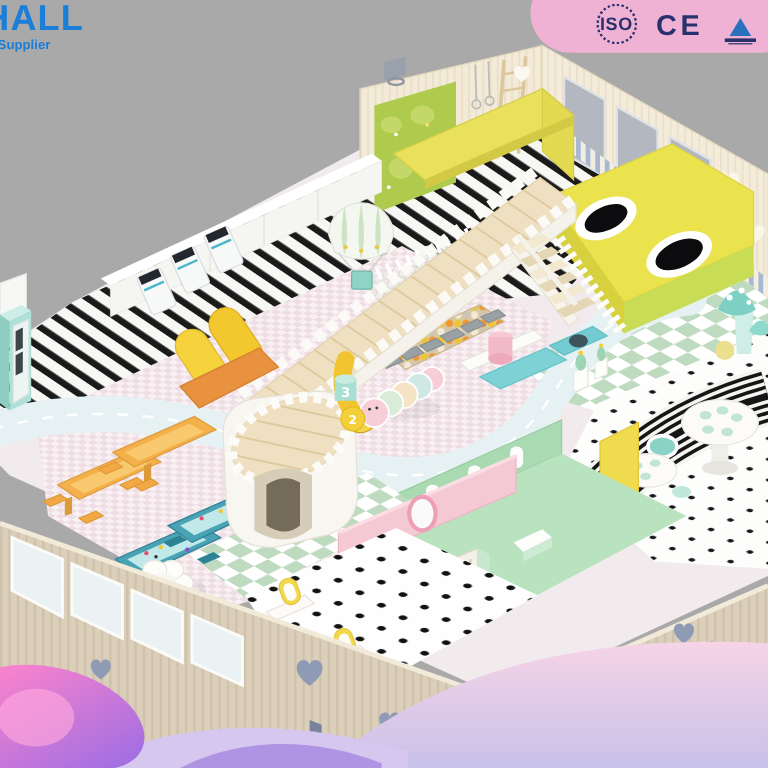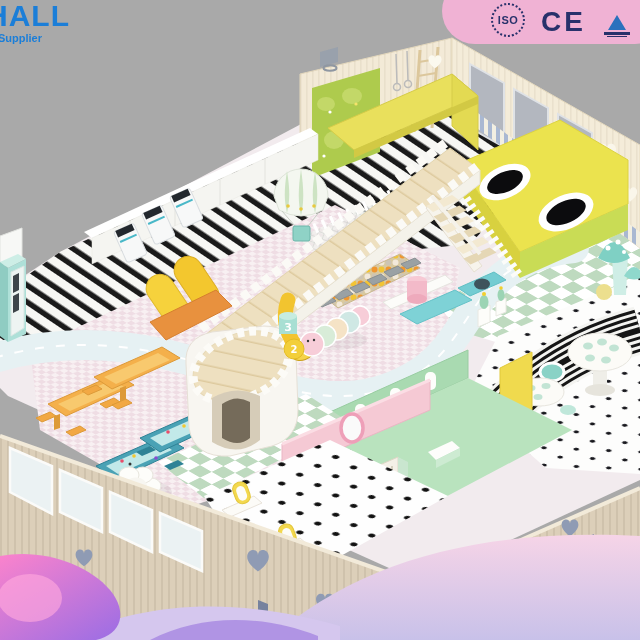--- a/index.html
+++ b/index.html
@@ -1,22 +1,22 @@
 <!DOCTYPE html>
 <html><head>
 <meta charset="utf-8">
 <style>
   html,body{margin:0;padding:0;background:#666;}
   .canvas{position:relative;width:640px;height:640px;overflow:hidden;background:#a9a9a9;font-family:"Liberation Sans",sans-serif;}
   svg{position:absolute;left:0;top:0;}
   svg text{font-family:"DejaVu Sans",sans-serif;}
   .cert-band{position:absolute;top:-22px;right:-28px;width:226px;height:66px;background:#f0b2d4;border-radius:34px;display:flex;align-items:flex-end;justify-content:flex-end;gap:16px;padding:0 36px 7px 0;box-sizing:border-box;}
   .iso{width:30px;height:30px;border:2px dotted #28316b;border-radius:50%;display:flex;align-items:center;justify-content:center;flex:none;}
-  .iso span{font-size:11px;font-weight:bold;color:#28316b;letter-spacing:.5px;}
-  .ce{font-size:28px;font-weight:bold;color:#28316b;letter-spacing:3px;line-height:30px;}
+  .iso span{font-size:15px;font-weight:bold;color:#28316b;letter-spacing:.5px;}
+  .ce{font-size:24px;font-weight:bold;color:#28316b;letter-spacing:3px;line-height:30px;}
   .tri-badge{display:flex;flex-direction:column;align-items:center;width:30px;}
   .tri{width:0;height:0;border-left:9px solid transparent;border-right:9px solid transparent;border-bottom:15px solid #2a71bd;}
   .tri-bar{width:26px;height:3px;background:#28316b;margin-top:2px;}
   .tri-bar2{width:20px;height:1.5px;background:#28316b;margin-top:1px;}
   .logo{position:absolute;top:0;left:-14px;color:#1b7ed8;}
   .logo .big{font-size:30px;font-weight:800;letter-spacing:1px;line-height:32px;}
   .logo .tag{font-size:11px;font-weight:bold;margin-left:12px;}
 </style>
 </head>
 <body>

